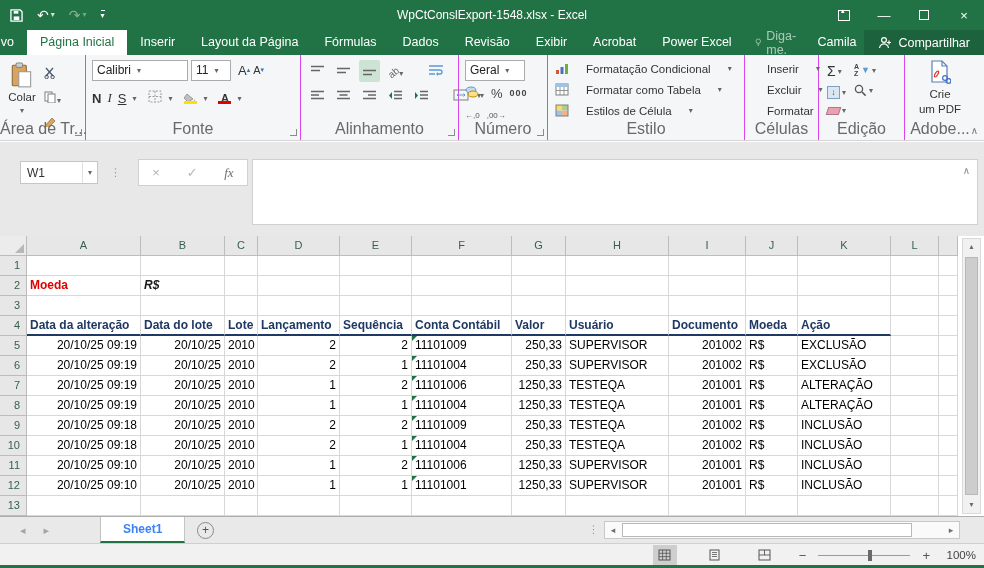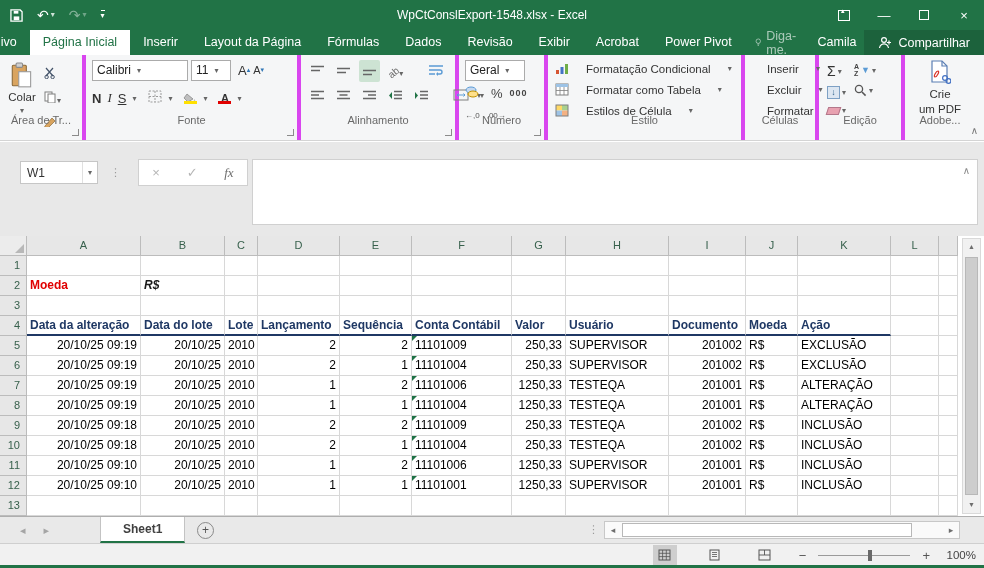--- a/index.html
+++ b/index.html
@@ -25,22 +25,22 @@
   .tabrow { position:absolute; left:0; top:30px; width:984px; height:25px; background:#217346; display:flex; align-items:stretch; font-size:12.5px;justify-content:flex-end; }
   .rtab { color:#fff; padding:0 13px; line-height:25px; white-space:nowrap; }
   .rtab.active { background:#fff; color:#217346; }
   .tabrow-right { margin-left:auto; display:flex; align-items:stretch; }
   .tellme { display:flex; align-items:center; gap:5px; color:rgba(255,255,255,.62); padding:0 10px; font-size:12.5px; }
   .account { color:#fff; line-height:25px; padding:0 8px; font-size:12.5px; }
   .share { display:flex; align-items:center; gap:6px; background:rgba(0,0,0,.14); color:#fff; padding:0 14px; font-size:12.5px; }
 
   
   .ribbon { position:absolute; left:0; top:55px; width:984px; height:86px; background:#f5f6f7; border-bottom:1px solid #d4d4d4; display:flex; }
-  .rgroup { position:relative; border-right:4px solid #d946ef; height:100%; padding-top:3px; }
-  .glabel { position:absolute; bottom:14px; left:0; width:100%; text-align:center; font-size:11px; color:#696969; white-space:nowrap; }
+  .rgroup { position:relative; border-right:1px solid #d946ef; height:100%; padding-top:3px; }
+  .glabel { position:absolute; bottom:2px; left:0; width:100%; text-align:center; font-size:16px; color:#696969; white-space:nowrap; }
   .lau { position:absolute; right:3px; bottom:4px; width:7px; height:7px; border-right:1.5px solid #8b8b8b; border-bottom:1.5px solid #8b8b8b; }
   .dd { font-size:8px; color:#666; }
   .rbtn { display:flex; align-items:center; color:#333; }
   .ic { display:inline-block; }
 
   .g-clip { width:86px; }
   .bigbtn { width:44px; text-align:center; font-size:11.5px; color:#333; float:left; padding-top:4px; }
   .clip-mini { float:left; display:flex; flex-direction:column; gap:6px; padding-top:7px; }
   .g-fonte { width:215px; padding-left:6px; }
   .fr1 { display:flex; align-items:center; gap:3px; height:24px; }
@@ -110,21 +110,21 @@
 
   
   .vscroll { position:absolute; left:962px; top:2px; width:19px; height:276px; background:#f1f1f1; border:1px solid #d9d9d9; }
   .vs-up,.vs-dn { position:absolute; left:0; width:100%; height:16px; color:#6e6e6e; font-size:7px; text-align:center; line-height:16px; }
   .vs-up { top:0; } .vs-dn { bottom:0; }
   .vs-thumb { position:absolute; left:2px; top:18px; width:13px; height:238px; background:#cdcdcd; border:1px solid #b8b8b8; }
 
   
   .tabstrip { position:absolute; left:0; top:516px; width:984px; height:27px; background:#e9e9e9; border-top:1px solid #aeaeae; }
   .snav { position:absolute; top:0; height:27px; display:flex; align-items:center; gap:18px; left:20px; color:#a5a5a5; font-size:11px; }
-  .sheettab { position:absolute; left:100px; top:0; height:26px; background:#fff; border-left:1px solid #c3c3c3; border-right:1px solid #c3c3c3; border-bottom:2px solid #217346; color:#404040; font-weight:bold; font-size:12px; padding:0 22px; line-height:24px; }
+  .sheettab { position:absolute; left:100px; top:0; height:26px; background:#fff; border-left:1px solid #c3c3c3; border-right:1px solid #c3c3c3; border-bottom:2px solid #217346; color:#3b82f6; font-weight:bold; font-size:12px; padding:0 22px; line-height:24px; }
   .addsheet { position:absolute; left:197px; top:5px; width:17px; height:17px; border:1px solid #8a8a8a; border-radius:50%; color:#555; font-size:12px; line-height:15px; text-align:center; }
   .splitdots { position:absolute; left:588px; top:6px; color:#9a9a9a; font-size:11px; }
   .hscroll { position:absolute; left:604px; top:4px; width:356px; height:18px; background:#fafafa; border:1px solid #c8c8c8; }
   .hs-l,.hs-r { position:absolute; top:0; width:16px; height:16px; color:#6e6e6e; font-size:9px; text-align:center; line-height:16px; }
   .hs-l { left:0; } .hs-r { right:0; }
   .hs-thumb { position:absolute; left:17px; top:1px; width:290px; height:14px; background:#fff; border:1px solid #b8b8b8; }
 
   
   .statusbar { position:absolute; left:0; top:543px; width:984px; height:22px; background:#f1f1f1; border-top:1px solid #cfcfcf; font-size:11.5px; color:#444; }
   .sb-left { position:absolute; left:12px; top:0; height:22px; display:flex; align-items:center; gap:38px;margin-top:24px; }
@@ -180,21 +180,21 @@
     <span id="tabrow-tabs" style="display:flex">
         <span class="rtab">Arquivo</span>
         <span class="rtab active">Página Inicial</span>
         <span class="rtab">Inserir</span>
         <span class="rtab">Layout da Página</span>
         <span class="rtab">Fórmulas</span>
         <span class="rtab">Dados</span>
         <span class="rtab">Revisão</span>
         <span class="rtab">Exibir</span>
         <span class="rtab">Acrobat</span>
-        <span class="rtab">Power Pivot</span>
+        <span class="rtab">Power Excel</span>
       </span>
     <span class="tabrow-right">
       <span class="tellme">
         <svg width="10" height="13" viewBox="0 0 10 13">
             <circle cx="5" cy="4.5" r="3.4" fill="none" stroke="rgba(255,255,255,.62)" stroke-width="1.2"></circle>
             <path d="M3.5 9h3M4 11h2" stroke="rgba(255,255,255,.62)" stroke-width="1.2"></path>
           </svg>
         <span>Diga-me.</span>
       </span>
       <span class="account">Camila A....</span>

